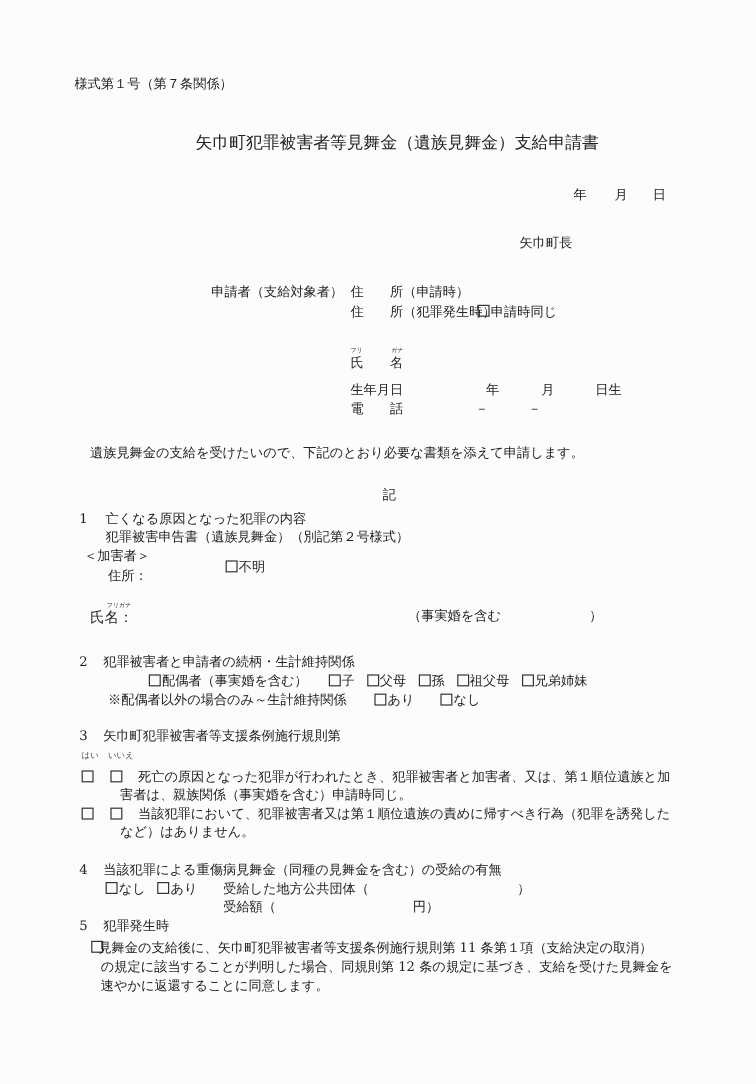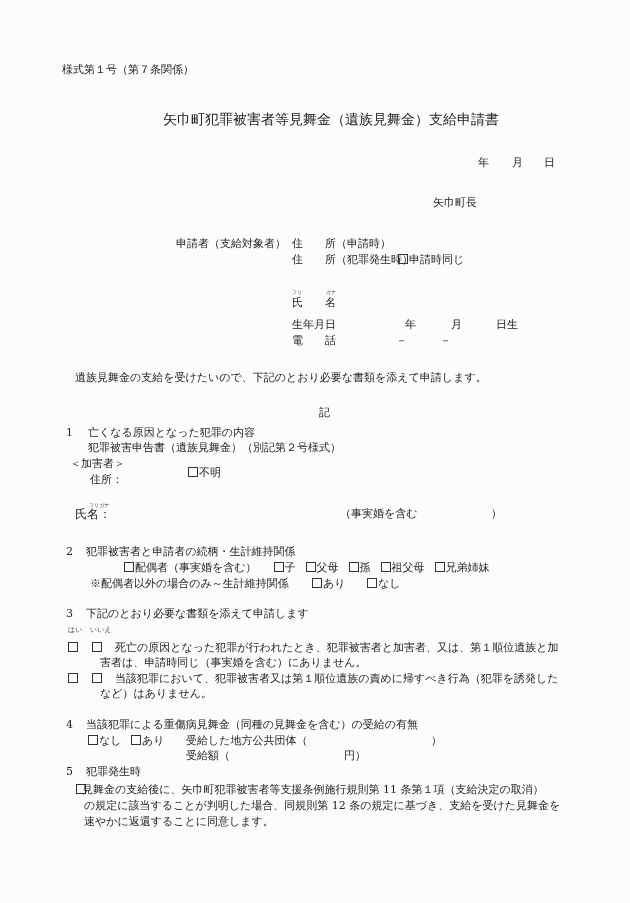--- a/index.html
+++ b/index.html
@@ -111,28 +111,28 @@
 </div>
 <div class="t" style="left:90px;top:577px;">※配偶者以外の場合のみ～生計維持関係</div>
 <div class="t" style="left:312px;top:577px;">
   <span class="cb"></span><span>あり</span>
 </div>
 <div class="t" style="left:367px;top:577px;">
   <span class="cb"></span><span>なし</span>
 </div>
 
 <div class="t" style="left:66px;top:607px;">3</div>
-<div class="t" style="left:86px;top:607px;">下記のとおり必要な書類を添えて申請します</div>
+<div class="t" style="left:86px;top:607px;">矢巾町犯罪被害者等支援条例施行規則第</div>
 <div class="t small" style="left:68px;top:626px;">はい</div>
 <div class="t small" style="left:90px;top:626px;">いいえ</div>
 
 <div class="t" style="left:68px;top:641px;"><span class="cb"></span></div>
 <div class="t" style="left:92px;top:641px;"><span class="cb"></span></div>
 <div class="t" style="left:115px;top:641px;text-align:center;">死亡の原因となった犯罪が行われたとき、犯罪被害者と加害者、又は、第１順位遺族と加</div>
-<div class="t" style="left:100px;top:656px;">害者は、申請時同じ（事実婚を含む）にありません。</div>
+<div class="t" style="left:100px;top:656px;">害者は、親族関係（事実婚を含む）申請時同じ。</div>
 
 <div class="t" style="left:68px;top:672px;"><span class="cb"></span></div>
 <div class="t" style="left:92px;top:672px;"><span class="cb"></span></div>
 <div class="t" style="left:115px;top:672px;">当該犯罪において、犯罪被害者又は第１順位遺族の責めに帰すべき行為（犯罪を誘発した</div>
 <div class="t" style="left:100px;top:687px;">など）はありません。</div>
 
 <div class="t" style="left:66px;top:718px;">4</div>
 <div class="t" style="left:86px;top:718px;">当該犯罪による重傷病見舞金（同種の見舞金を含む）の受給の有無</div>
 <div class="t" style="left:88px;top:734px;">
   <span class="cb"></span><span>なし</span>

